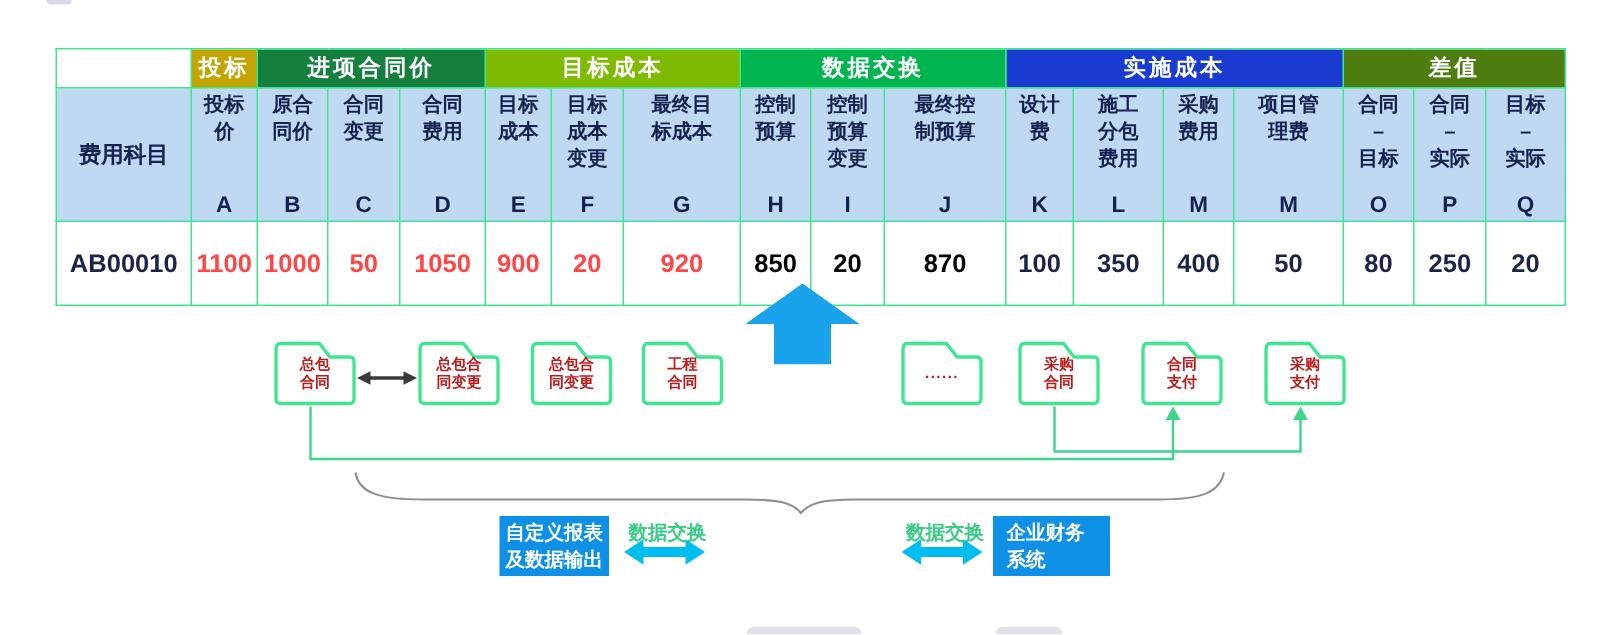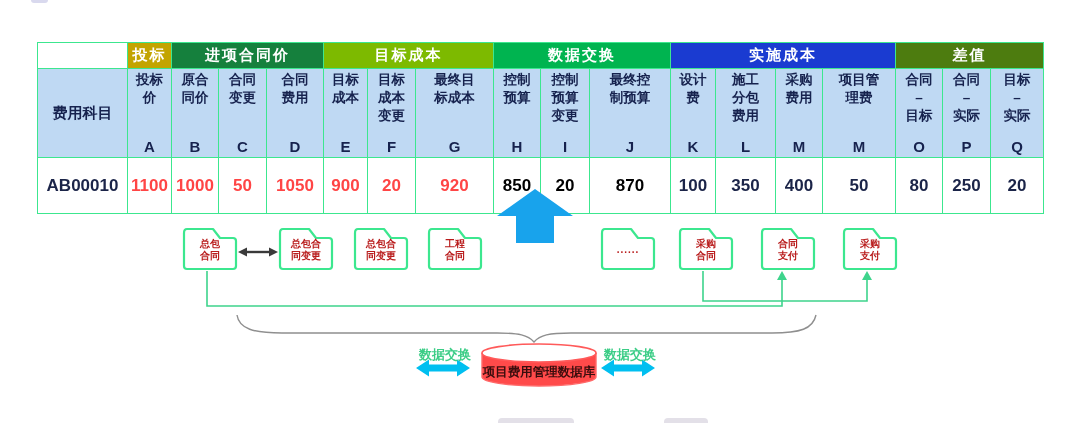--- a/index.html
+++ b/index.html
@@ -1,20 +1,20 @@
 <!DOCTYPE html>
 <html><head>
 <meta charset="utf-8">
 <style>
   html,body{margin:0;padding:0;background:#fff;}
   .canvas{position:relative;width:1080px;height:423px;background:#fff;overflow:hidden;
           font-family:"Liberation Sans","DejaVu Sans",sans-serif;}
 
   
-  table.cost{position:absolute;left:37px;top:42px;border-collapse:collapse;table-layout:fixed;width:1006px;padding-left:20px;}
+  table.cost{position:absolute;left:37px;top:32px;border-collapse:collapse;table-layout:fixed;width:1006px;padding-left:20px;}
   table.cost th,table.cost td{border:1.5px solid #3CE78F;padding:0;text-align:center;vertical-align:middle;}
   tr.grow th{height:25px;color:#fff;font-size:15px;font-weight:bold;letter-spacing:2px;}
   th.g-empty{background:#fff;}
   th.g-bid{background:#C3A400;}
   th.g-contract{background:#15803d;}
   th.g-target{background:#7DBA00;}
   th.g-budget{background:#00B450;}
   th.g-impl{background:#1A3BD1;}
   th.g-diff{background:#4d7c0f;margin-top:25px;}
   tr.srow th{height:88px;background:#BFD9F3;color:#16224E;font-weight:600;}
@@ -323,28 +323,25 @@
     <path d="M237,315 C239,329 254,333 282,333 L497,333 C519,333 528,335 534,342 C540,335 549,333 571,333 L772,333 C800,333 813,329 816,315" fill="none" stroke="#8F8F8F" stroke-width="1.4"></path>
 
     <g>
       <polygon points="416,368 429,359.5 429,364.6 457,364.6 457,359.5 470,368 457,376.5 457,371.4 429,371.4 429,376.5" fill="#00BFF0"></polygon>
     </g>
     <g>
       <polygon points="601,368 614,359.5 614,364.6 642,364.6 642,359.5 655,368 642,376.5 642,371.4 614,371.4 614,376.5" fill="#00BFF0"></polygon>
     </g>
   </svg>
 
+  <div class="bluebox report">自定义报表
+及数据输出</div>
   <div class="link-label exchange">数据交换</div>
 
-  <div class="db">
-    <svg width="120" height="48" viewBox="0 0 120 48">
-      <path d="M3,11 V35 A57,9 0 0 0 117,35 V11" fill="#FF4A4A" stroke="#FF6A6A" stroke-width="1.4"></path>
-      <ellipse cx="60" cy="11" rx="57" ry="9" fill="#FFFFFF" stroke="#FF5A5A" stroke-width="1.6"></ellipse>
-    </svg>
-    <div class="db-label">项目费用管理数据库</div>
-  </div>
 
   <div class="link-label integration">数据交换</div>
+  <div class="bluebox finance">企业财务
+系统</div>
 
   <div class="art-b1"></div>
   <div class="art-b2"></div>
 
 </div>
 
 </body></html>

